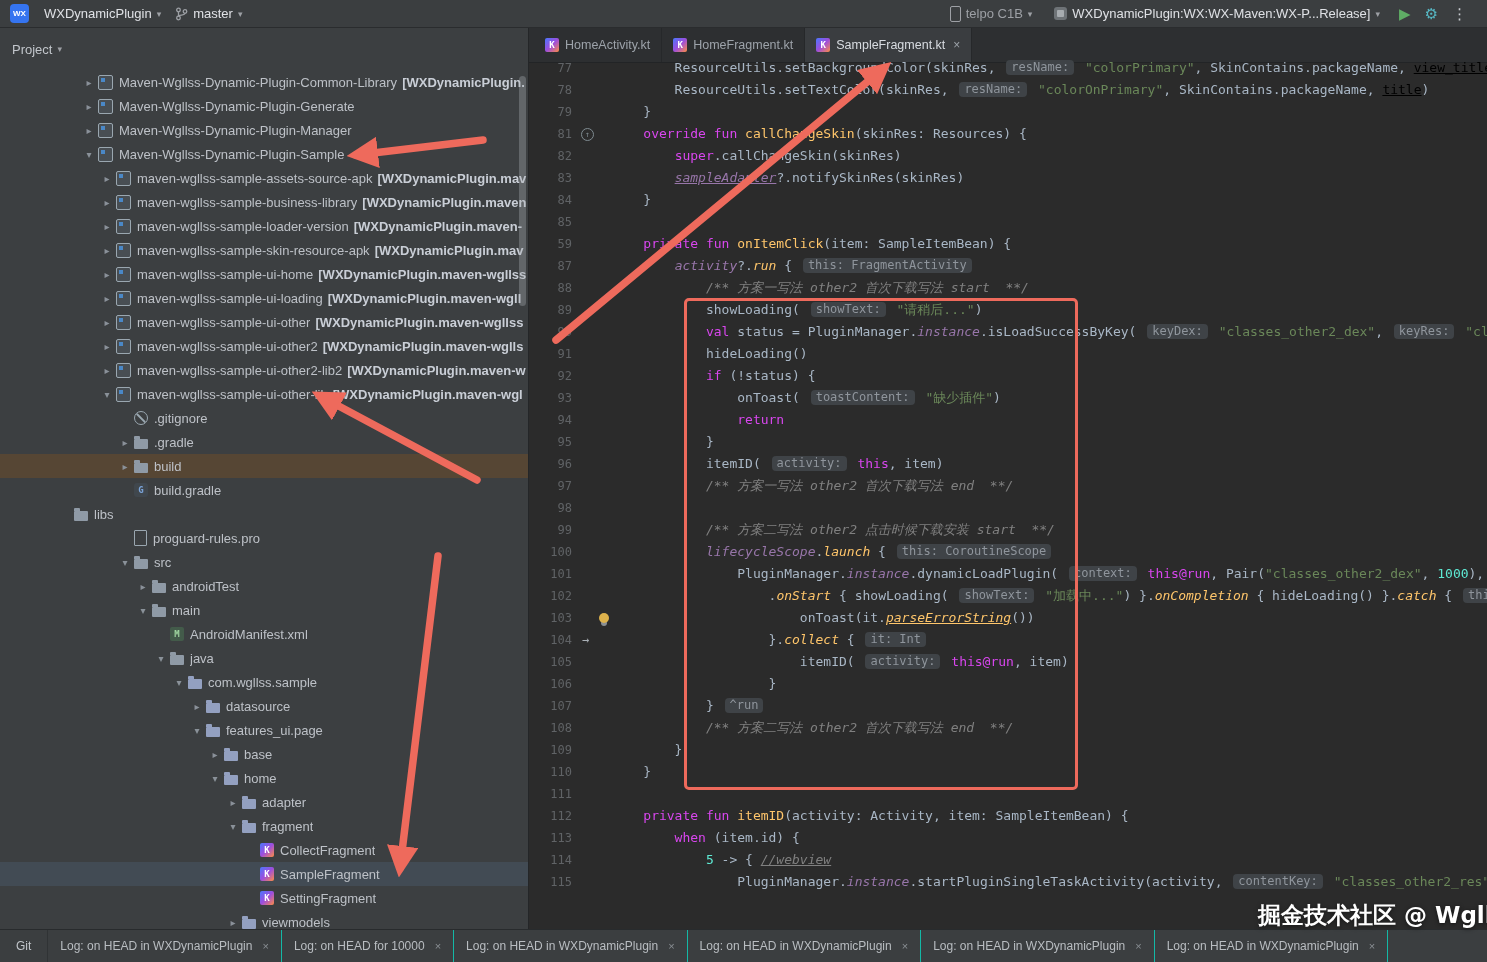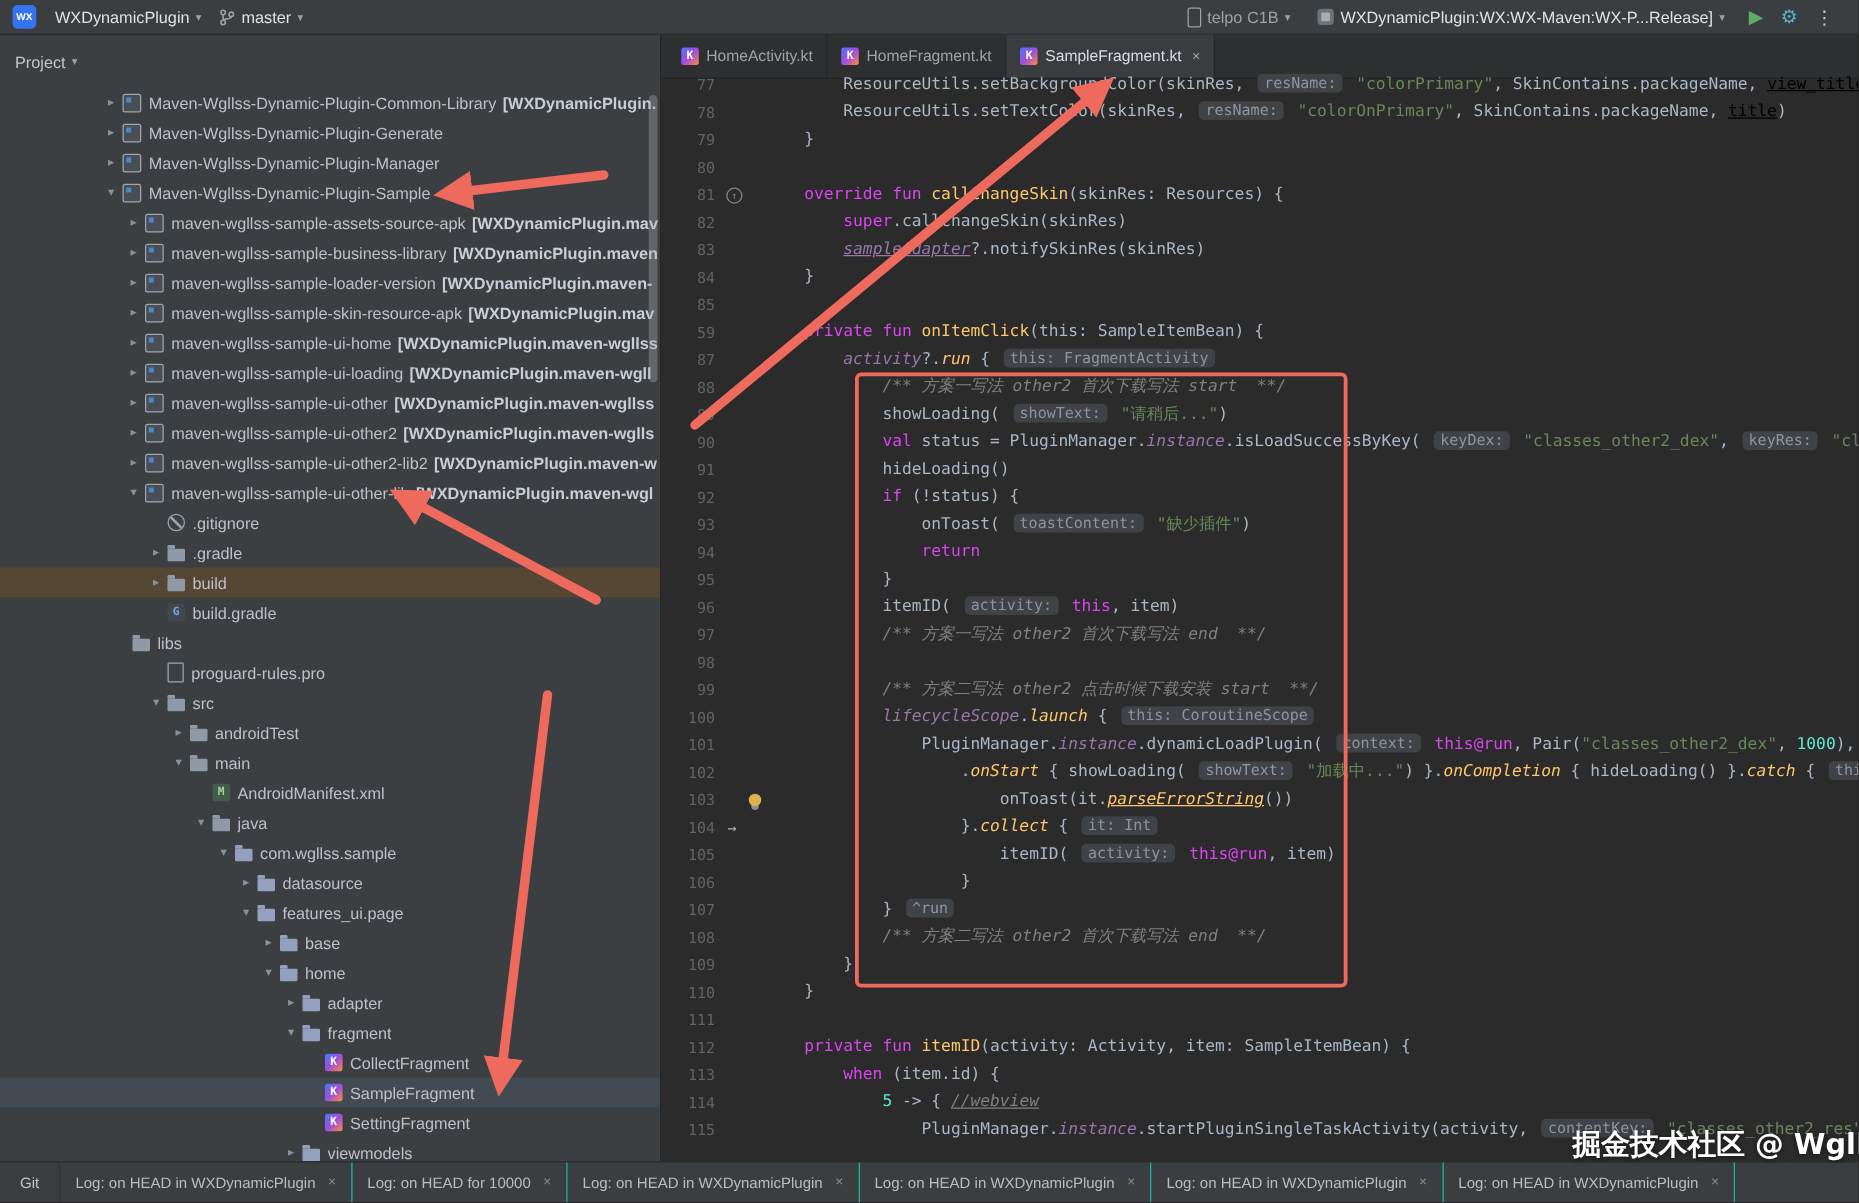--- a/index.html
+++ b/index.html
@@ -224,21 +224,21 @@
         <div class="trow highlight" style="padding-left: 116px;">
           <span class="chev">▸</span>
           <span class="ticon i-folder"></span>
           <span class="tlabel">build</span>
         </div>
         <div class="trow" style="padding-left: 116px;">
           <span class="chev"></span>
           <span class="ticon i-gradle">G</span>
           <span class="tlabel">build.gradle</span>
         </div>
-        <div class="trow" style="padding-left: 88px;">
+        <div class="trow" style="padding-left: 56px;">
           <span class="chev"></span>
           <span class="ticon i-folder"></span>
           <span class="tlabel">libs</span>
         </div>
         <div class="trow" style="padding-left: 116px;">
           <span class="chev"></span>
           <span class="ticon i-file"></span>
           <span class="tlabel">proguard-rules.pro</span>
         </div>
         <div class="trow" style="padding-left: 116px;">
@@ -338,27 +338,26 @@
         <div class="tab active">
           <span class="i-kotlin ticon" style="margin: 0px 6px 0px 0px;">K</span>
           <span>SampleFragment.kt</span>
           <span class="tclose">×</span>
         </div>
       </div>
     <div class="code">
         <div class="cline"><span class="lnum">77</span><span class="gut"></span><span class="cbody"><span class="tk-plain">        ResourceUtils.setBackgroundColor(skinRes, </span><span class="tk-hint">resName:</span><span class="tk-str"> "colorPrimary"</span><span class="tk-plain">, SkinContains.packageName, </span><span class="tk-ul">view_title</span></span></div>
         <div class="cline"><span class="lnum">78</span><span class="gut"></span><span class="cbody"><span class="tk-plain">        ResourceUtils.setTextColor(skinRes, </span><span class="tk-hint">resName:</span><span class="tk-str"> "colorOnPrimary"</span><span class="tk-plain">, SkinContains.packageName, </span><span class="tk-ul">title</span><span class="tk-plain">)</span></span></div>
         <div class="cline"><span class="lnum">79</span><span class="gut"></span><span class="cbody"><span class="tk-plain">    }</span></span></div>
-        <div class="cline"><span class="lnum">80</span><span class="gut"></span><span class="cbody"></span></div>
         <div class="cline"><span class="lnum">81</span><span class="gut"><span class="g-ovr">↑</span></span><span class="cbody"><span class="tk-kw">    override fun </span><span class="tk-fn">callChangeSkin</span><span class="tk-plain">(skinRes: Resources) {</span></span></div>
         <div class="cline"><span class="lnum">82</span><span class="gut"></span><span class="cbody"><span class="tk-plain">        </span><span class="tk-kw">super</span><span class="tk-plain">.callChangeSkin(skinRes)</span></span></div>
         <div class="cline"><span class="lnum">83</span><span class="gut"></span><span class="cbody"><span class="tk-plain">        </span><span class="tk-field tk-ul">sampleAdapter</span><span class="tk-plain">?.notifySkinRes(skinRes)</span></span></div>
         <div class="cline"><span class="lnum">84</span><span class="gut"></span><span class="cbody"><span class="tk-plain">    }</span></span></div>
         <div class="cline"><span class="lnum">85</span><span class="gut"></span><span class="cbody"></span></div>
-        <div class="cline"><span class="lnum">59</span><span class="gut"></span><span class="cbody"><span class="tk-kw">    private fun </span><span class="tk-fn">onItemClick</span><span class="tk-plain">(this: SampleItemBean) {</span></span></div>
+        <div class="cline"><span class="lnum">59</span><span class="gut"></span><span class="cbody"><span class="tk-kw">    private fun </span><span class="tk-fn">onItemClick</span><span class="tk-plain">(item: SampleItemBean) {</span></span></div>
         <div class="cline"><span class="lnum">87</span><span class="gut"></span><span class="cbody"><span class="tk-plain">        </span><span class="tk-field">activity</span><span class="tk-plain">?.</span><span class="tk-ext">run</span><span class="tk-plain"> { </span><span class="tk-hint">this: FragmentActivity</span></span></div>
         <div class="cline"><span class="lnum">88</span><span class="gut"></span><span class="cbody"><span class="tk-cmt">            /** 方案一写法 other2 首次下载写法 start  **/</span></span></div>
         <div class="cline"><span class="lnum">89</span><span class="gut"></span><span class="cbody"><span class="tk-plain">            showLoading( </span><span class="tk-hint">showText:</span><span class="tk-str"> "请稍后..."</span><span class="tk-plain">)</span></span></div>
         <div class="cline"><span class="lnum">90</span><span class="gut"></span><span class="cbody"><span class="tk-kw">            val </span><span class="tk-plain">status = PluginManager.</span><span class="tk-field">instance</span><span class="tk-plain">.isLoadSuccessByKey( </span><span class="tk-hint">keyDex:</span><span class="tk-str"> "classes_other2_dex"</span><span class="tk-plain">, </span><span class="tk-hint">keyRes:</span><span class="tk-str"> "classes_other2_res"</span></span></div>
         <div class="cline"><span class="lnum">91</span><span class="gut"></span><span class="cbody"><span class="tk-plain">            hideLoading()</span></span></div>
         <div class="cline"><span class="lnum">92</span><span class="gut"></span><span class="cbody"><span class="tk-kw">            if </span><span class="tk-plain">(!status) {</span></span></div>
         <div class="cline"><span class="lnum">93</span><span class="gut"></span><span class="cbody"><span class="tk-plain">                onToast( </span><span class="tk-hint">toastContent:</span><span class="tk-str"> "缺少插件"</span><span class="tk-plain">)</span></span></div>
         <div class="cline"><span class="lnum">94</span><span class="gut"></span><span class="cbody"><span class="tk-kw">                return</span></span></div>
         <div class="cline"><span class="lnum">95</span><span class="gut"></span><span class="cbody"><span class="tk-plain">            }</span></span></div>
         <div class="cline"><span class="lnum">96</span><span class="gut"></span><span class="cbody"><span class="tk-plain">            itemID( </span><span class="tk-hint">activity:</span><span class="tk-plain"> </span><span class="tk-kw">this</span><span class="tk-plain">, item)</span></span></div>

